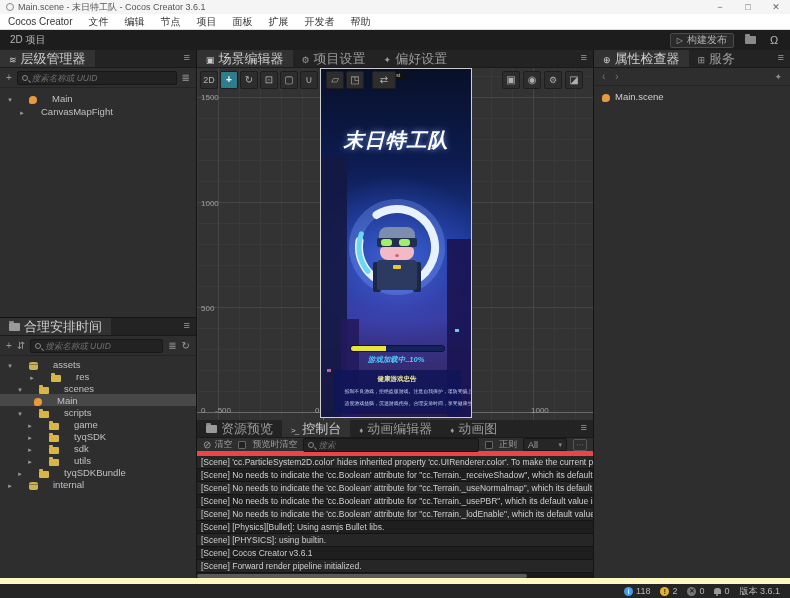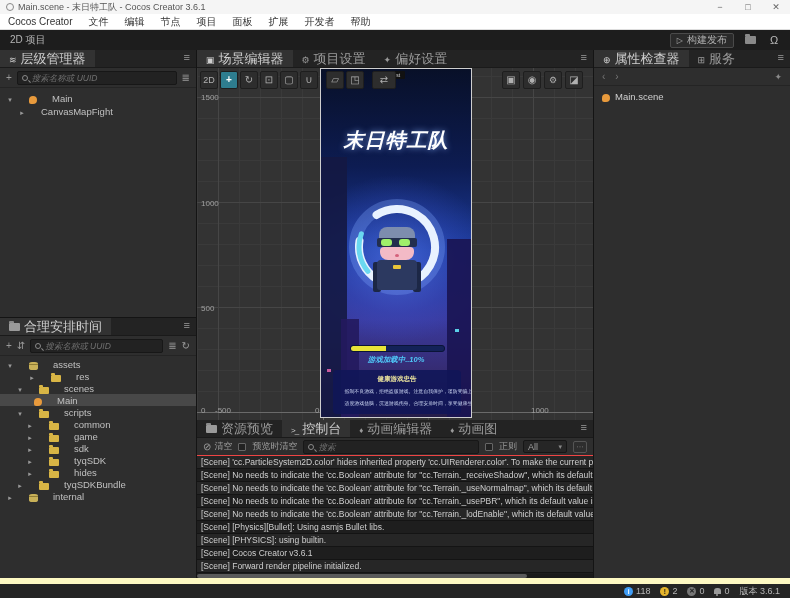--- a/index.html
+++ b/index.html
@@ -124,21 +124,21 @@
   .char .cape.r { left:44px; }
   .char .strap { position:absolute; left:24px; top:38px; width:8px; height:4px; background:#e8c53a; border-radius:1px; }
   .pv-progress { position:absolute; left:29px; top:276px; width:95px; height:7px; background:#132258; border:1px solid #0a1438; border-radius:3px; z-index:4; }
   .pv-fill { height:100%; background:#e8e438; border-radius:3px 0 0 3px; }
   .pv-loading { position:absolute; left:0; top:286px; width:100%; text-align:center; color:#4fc8f8; font-size:7.5px; font-weight:bold; font-style:italic; z-index:4; }
   .advisory { position:absolute; left:12px; top:301px; width:128px; height:44px; background:rgba(16,22,88,0.88); border-radius:4px; z-index:4; padding-top:5px; }
   .adv-title { text-align:center; color:#f0e8a0; font-size:6.5px; font-weight:bold; }
   .adv-line { text-align:center; color:#ccd6f2; font-size:6px; transform:scale(0.82); transform-origin:center; white-space:nowrap; margin-top:3px; }
 
   
-  .console-toolbar { height:18px; background:#2e2e2e; border-bottom:1px solid #ef4444; display:flex; align-items:center; gap:6px; padding:0 6px; font-size:9px; color:#9a9a9a; }
+  .console-toolbar { height:18px; background:#2e2e2e; border-bottom:5px solid #ef4444; display:flex; align-items:center; gap:6px; padding:0 6px; font-size:9px; color:#9a9a9a; }
   .ic-clear::before { content:"⊘"; font-size:10px; }
   .cbx { width:8px; height:8px; border:1px solid #666; background:#222; border-radius:1px; flex:none; }
   .console-srch { width:150px; }
   .all-select { width:44px; height:13px; background:#262626; border:1px solid #161616; border-radius:2px; display:flex; align-items:center; justify-content:space-between; padding:0 4px; color:#a0a0a0; }
   .msg-btn { width:14px; height:12px; border:1px solid #555; border-radius:2px; color:#999; font-size:7px; display:flex; align-items:center; justify-content:center; }
   .logs { height:122px; background:#1d1d1d; overflow:hidden; position:relative; }
   .log-row { height:13px; line-height:13px; font-size:8.5px; color:#cfcfcf; white-space:nowrap; overflow:hidden; padding:0 4px; font-family:"Liberation Sans",sans-serif; border-bottom:1px solid #141414; }
   .log-row:nth-child(odd) { background:#262626; }
   .log-row:nth-child(even) { background:#1e1e1e; }
   .hscroll { position:absolute; left:0; bottom:0; width:100%; height:4px; background:#1a1a1a; }
@@ -275,41 +275,36 @@
               <span>Main</span>
           </div>
           <div class="trow" style="padding-left:16px;height:12px;">
             <span class="caret open"></span>
               <span class="fold"></span>
               <span>scripts</span>
           </div>
           <div class="trow" style="padding-left:26px;height:12px;">
             <span class="caret closed"></span>
               <span class="fold"></span>
-              <span>common</span>
+              <span>game</span>
           </div>
           <div class="trow" style="padding-left:26px;height:12px;">
             <span class="caret closed"></span>
               <span class="fold"></span>
-              <span>game</span>
+              <span>tyqSDK</span>
           </div>
           <div class="trow" style="padding-left:26px;height:12px;">
             <span class="caret closed"></span>
               <span class="fold"></span>
               <span>sdk</span>
           </div>
           <div class="trow" style="padding-left:26px;height:12px;">
             <span class="caret closed"></span>
               <span class="fold"></span>
-              <span>tyqSDK</span>
-          </div>
-          <div class="trow" style="padding-left:26px;height:12px;">
-            <span class="caret closed"></span>
-              <span class="fold"></span>
-              <span>hides</span>
+              <span>utils</span>
           </div>
           <div class="trow" style="padding-left:16px;height:12px;">
             <span class="caret closed"></span>
               <span class="fold"></span>
               <span>tyqSDKBundle</span>
           </div>
           <div class="trow" style="height:12px;">
             <span class="caret closed"></span>
               <span class="db"></span>
               <span>internal</span>

